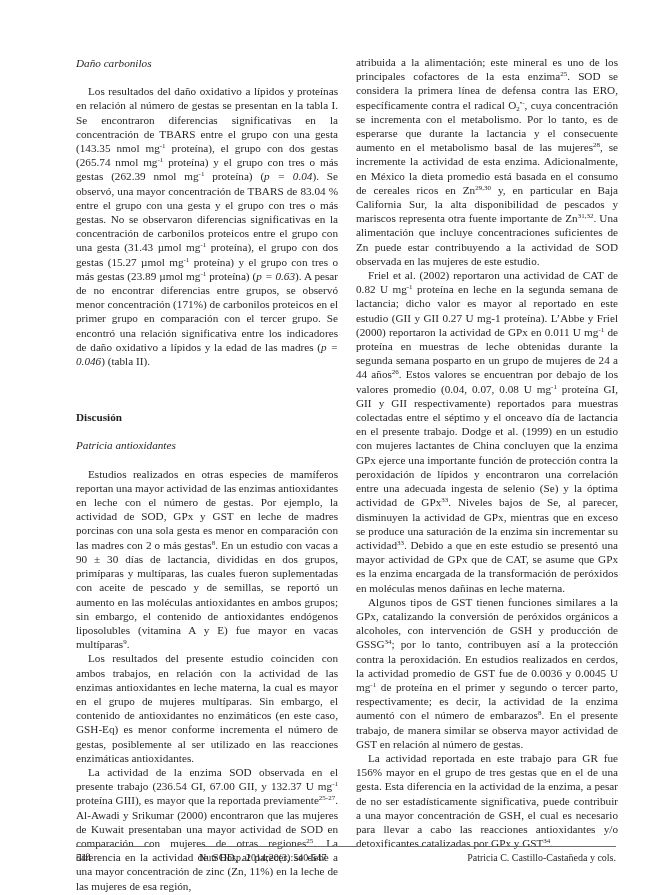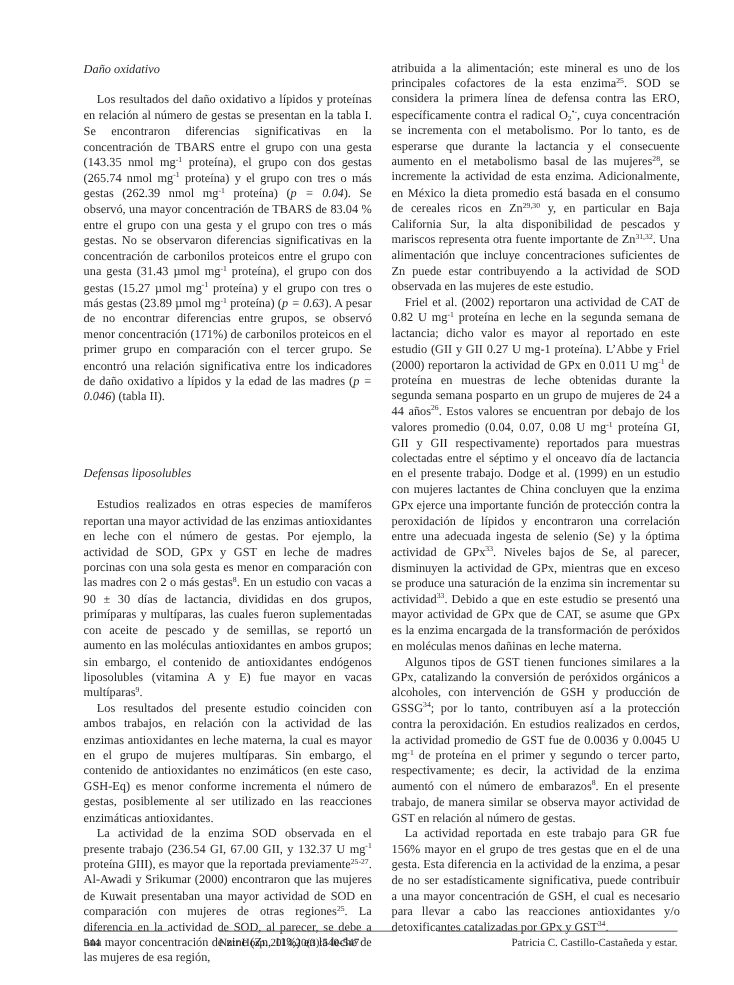--- a/index.html
+++ b/index.html
@@ -17,39 +17,40 @@
   .gap-s { height: 14px; }
   .gap-l { height: 42px; }
   .footer { position: absolute; top: 846px; left: 76px; width: 540px; height: 30px; font-size: 10px; }
   .fline { position: absolute; top: 0; height: 1px; background: #6d6e71; }
   .ftext { position: absolute; top: 6px; white-space: nowrap; }
 </style>
 </head>
 <body>
 
 <div class="col left">
-  <div class="subhead">Daño oxidativo</div>
+  <div class="subhead">Daño carbonilos</div>
   <div class="gap-s"></div>
   <p><span>Los resultados del daño oxidativo a lípidos y proteínas en relación al número de gestas se presentan en la tabla I. Se encontraron diferencias significativas en la concentración de TBARS entre el grupo con una gesta (143.35 nmol mg</span><sup>-1</sup><span> proteína), el grupo con dos gestas (265.74 nmol mg</span><sup>-1</sup><span> proteína) y el grupo con tres o más gestas (262.39 nmol mg</span><sup>-1</sup><span> proteína) (</span><i>p = 0.04</i><span>). Se observó, una mayor concentración de TBARS de 83.04 % entre el grupo con una gesta y el grupo con tres o más gestas. No se observaron diferencias significativas en la concentración de carbonilos proteicos entre el grupo con una gesta (31.43 µmol mg</span><sup>-1</sup><span> proteína), el grupo con dos gestas (15.27 µmol mg</span><sup>-1</sup><span> proteína) y el grupo con tres o más gestas (23.89 µmol mg</span><sup>-1</sup><span> proteína) (</span><i>p = 0.63</i><span>). A pesar de no encontrar diferencias entre grupos, se observó menor concentración (171%) de carbonilos proteicos en el primer grupo en comparación con el tercer grupo. Se encontró una relación significativa entre los indicadores de daño oxidativo a lípidos y la edad de las madres (</span><i>p = 0.046</i><span>) (tabla II).</span></p>
   <div class="gap-l"></div>
+  <div class="head">Discusión</div>
   <div class="gap-s"></div>
-  <div class="subhead">Defensas liposolubles</div>
+  <div class="subhead">Patricia antioxidantes</div>
   <div class="gap-s"></div>
   <p><span>Estudios realizados en otras especies de mamíferos reportan una mayor actividad de las enzimas antioxidantes en leche con el número de gestas. Por ejemplo, la actividad de SOD, GPx y GST en leche de madres porcinas con una sola gesta es menor en comparación con las madres con 2 o más gestas</span><sup>8</sup><span>. En un estudio con vacas a 90 ± 30 días de lactancia, divididas en dos grupos, primíparas y multíparas, las cuales fueron suplementadas con aceite de pescado y de semillas, se reportó un aumento en las moléculas antioxidantes en ambos grupos; sin embargo, el contenido de antioxidantes endógenos liposolubles (vitamina A y E) fue mayor en vacas multíparas</span><sup>9</sup><span>.</span></p>
   <p>Los resultados del presente estudio coinciden con ambos trabajos, en relación con la actividad de las enzimas antioxidantes en leche materna, la cual es mayor en el grupo de mujeres multíparas. Sin embargo, el contenido de antioxidantes no enzimáticos (en este caso, GSH-Eq) es menor conforme incrementa el número de gestas, posiblemente al ser utilizado en las reacciones enzimáticas antioxidantes.</p>
   <p><span>La actividad de la enzima SOD observada en el presente trabajo (236.54 GI, 67.00 GII, y 132.37 U mg</span><sup>-1</sup><span> proteína GIII), es mayor que la reportada previamente</span><sup>25-27</sup><span>. Al-Awadi y Srikumar (2000) encontraron que las mujeres de Kuwait presentaban una mayor actividad de SOD en comparación con mujeres de otras regiones</span><sup>25</sup><span>. La diferencia en la actividad de SOD, al parecer, se debe a una mayor concentración de zinc (Zn, 11%) en la leche de las mujeres de esa región,</span></p>
 </div>
 
 <div class="col right">
   <p class="noindent"><span>atribuida a la alimentación; este mineral es uno de los principales cofactores de la esta enzima</span><sup>25</sup><span>. SOD se considera la primera línea de defensa contra las ERO, específicamente contra el radical O</span><sub>2</sub><sup>•-</sup><span>, cuya concentración se incrementa con el metabolismo. Por lo tanto, es de esperarse que durante la lactancia y el consecuente aumento en el metabolismo basal de las mujeres</span><sup>28</sup><span>, se incremente la actividad de esta enzima. Adicionalmente, en México la dieta promedio está basada en el consumo de cereales ricos en Zn</span><sup>29,30</sup><span> y, en particular en Baja California Sur, la alta disponibilidad de pescados y mariscos representa otra fuente importante de Zn</span><sup>31,32</sup><span>. Una alimentación que incluye concentraciones suficientes de Zn puede estar contribuyendo a la actividad de SOD observada en las mujeres de este estudio.</span></p>
   <p><span>Friel et al. (2002) reportaron una actividad de CAT de 0.82 U mg</span><sup>-1</sup><span> proteína en leche en la segunda semana de lactancia; dicho valor es mayor al reportado en este estudio (GII y GII 0.27 U mg-1 proteína). L’Abbe y Friel (2000) reportaron la actividad de GPx en 0.011 U mg</span><sup>-1</sup><span> de proteína en muestras de leche obtenidas durante la segunda semana posparto en un grupo de mujeres de 24 a 44 años</span><sup>26</sup><span>. Estos valores se encuentran por debajo de los valores promedio (0.04, 0.07, 0.08 U mg</span><sup>-1</sup><span> proteína GI, GII y GII respectivamente) reportados para muestras colectadas entre el séptimo y el onceavo día de lactancia en el presente trabajo. Dodge et al. (1999) en un estudio con mujeres lactantes de China concluyen que la enzima GPx ejerce una importante función de protección contra la peroxidación de lípidos y encontraron una correlación entre una adecuada ingesta de selenio (Se) y la óptima actividad de GPx</span><sup>33</sup><span>. Niveles bajos de Se, al parecer, disminuyen la actividad de GPx, mientras que en exceso se produce una saturación de la enzima sin incrementar su actividad</span><sup>33</sup><span>. Debido a que en este estudio se presentó una mayor actividad de GPx que de CAT, se asume que GPx es la enzima encargada de la transformación de peróxidos en moléculas menos dañinas en leche materna.</span></p>
   <p><span>Algunos tipos de GST tienen funciones similares a la GPx, catalizando la conversión de peróxidos orgánicos a alcoholes, con intervención de GSH y producción de GSSG</span><sup>34</sup><span>; por lo tanto, contribuyen así a la protección contra la peroxidación. En estudios realizados en cerdos, la actividad promedio de GST fue de 0.0036 y 0.0045 U mg</span><sup>-1</sup><span> de proteína en el primer y segundo o tercer parto, respectivamente; es decir, la actividad de la enzima aumentó con el número de embarazos</span><sup>8</sup><span>. En el presente trabajo, de manera similar se observa mayor actividad de GST en relación al número de gestas.</span></p>
   <p><span>La actividad reportada en este trabajo para GR fue 156% mayor en el grupo de tres gestas que en el de una gesta. Esta diferencia en la actividad de la enzima, a pesar de no ser estadísticamente significativa, puede contribuir a una mayor concentración de GSH, el cual es necesario para llevar a cabo las reacciones antioxidantes y/o detoxificantes catalizadas por GPx y GST</span><sup>34</sup><span>.</span></p>
 </div>
 
 <div class="footer">
   <div class="fline" style="left:0;width:77px;"></div>
   <div class="fline" style="left:123px;width:162px;"></div>
   <div class="fline" style="left:322px;width:218px;"></div>
   <span class="ftext" style="left:0;">544</span>
   <span class="ftext" style="left:123px;">Nutr Hosp. 2014;20(3):540-547</span>
-  <span class="ftext" style="right:0;">Patricia C. Castillo-Castañeda y estar.</span>
+  <span class="ftext" style="right:0;">Patricia C. Castillo-Castañeda y cols.</span>
 </div>
 
 </body></html>

